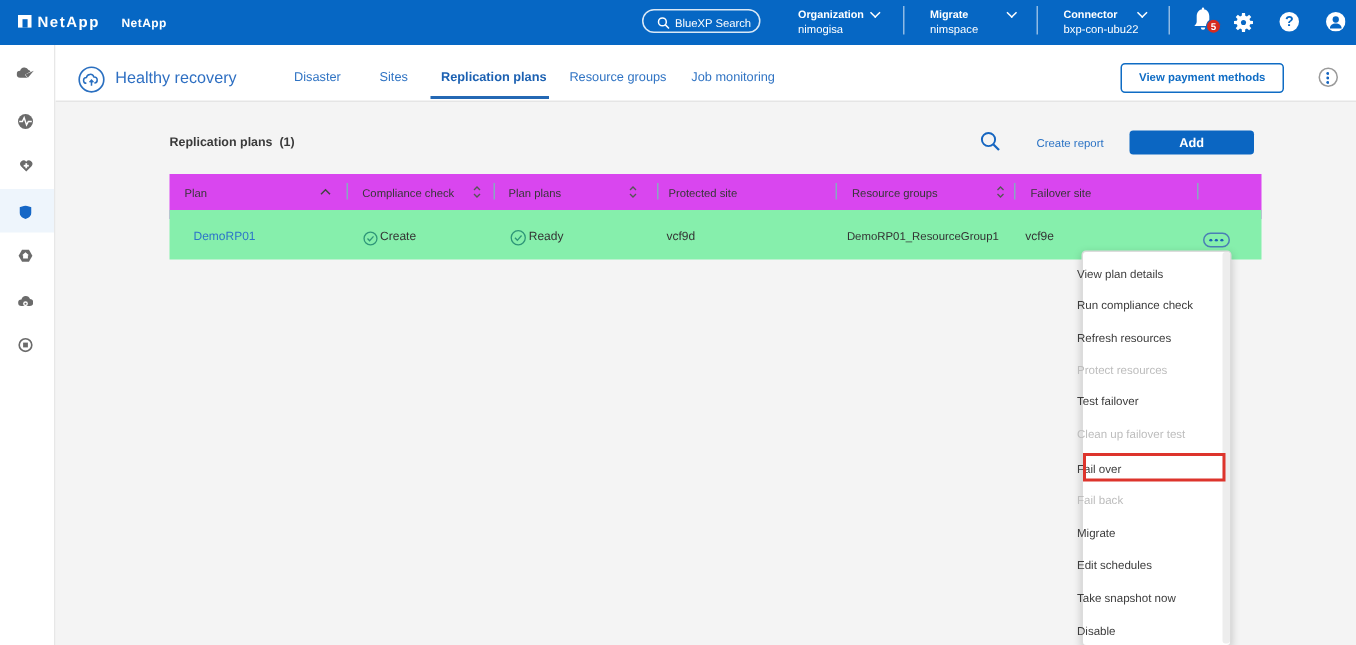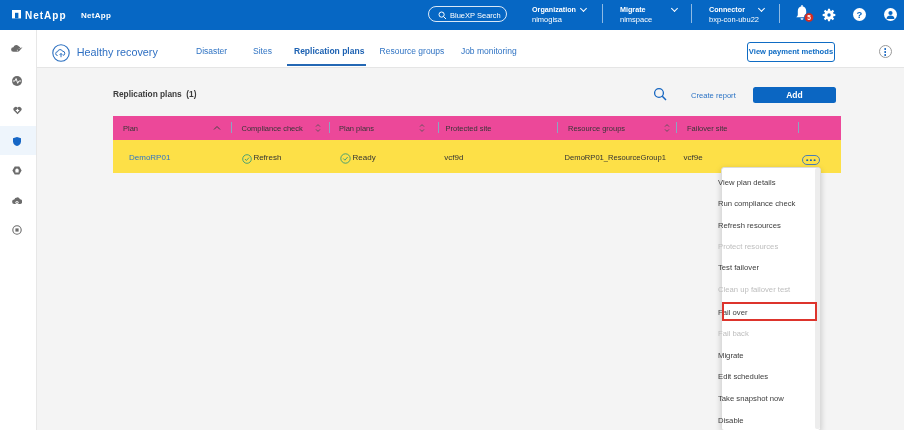--- a/index.html
+++ b/index.html
@@ -104,38 +104,38 @@
     <path d="M5.6 11.5 a1.9 1.9 0 0 1 0-3.8 a2.6 2.6 0 0 1 5-0.4 a2 2 0 0 1 0.3 4.1" fill="none" stroke="#2a6fc0" stroke-width="1"></path>
     <path d="M9 13.2 L9 9.6 M7.7 10.8 L9 9.4 L10.3 10.8" fill="none" stroke="#2a6fc0" stroke-width="1"></path>
   </svg>
   <div class="abs" style="left:39.8px;top:16.2px;font-size:10.8px;color:#2e6fc2;">Healthy recovery</div>
   <div class="tab" style="left:159px">Disaster</div>
   <div class="tab" style="left:216px">Sites</div>
   <div class="tab" style="left:257px;font-weight:bold;color:#1c61b2">Replication plans</div>
   <div class="tab" style="left:342.6px">Resource groups</div>
   <div class="tab" style="left:423.9px">Job monitoring</div>
   <div class="abs" style="left:249.6px;top:33.5px;width:79px;height:2.5px;background:#2468b4"></div>
-  <div class="abs" style="left:710px;top:11.5px;width:88px;height:20px;border:1px solid #0f6cc4;border-radius:3px;background:#fff;text-align:center;line-height:18.5px;font-size:7.6px;font-weight:bold;color:#0f6cc4;">View payment methods</div>
+  <div class="abs" style="left:710px;top:11.5px;width:109px;height:20px;border:1px solid #0f6cc4;border-radius:3px;background:#fff;text-align:center;line-height:18.5px;font-size:7.6px;font-weight:bold;color:#0f6cc4;">View payment methods</div>
   <div class="abs" style="left:841.5px;top:15px;width:13px;height:13px;border:1px solid #9a9a9a;border-radius:50%;"></div>
   <svg class="abs" style="left:847px;top:17.5px" width="2.4" height="8" viewBox="0 0 2.4 8">
     <circle cx="1.2" cy="1" r="1" fill="#1565c0"></circle>
     <circle cx="1.2" cy="4" r="1" fill="#1565c0"></circle>
     <circle cx="1.2" cy="7" r="1" fill="#1565c0"></circle>
   </svg>
 </div>
 
 <div class="abs" style="left:113px;top:89px;font-size:8.3px;font-weight:bold;color:#3a3a3a">Replication plans&nbsp; (1)</div>
 <svg class="abs" style="left:653px;top:87px" width="15" height="15" viewBox="0 0 15 15">
   <circle cx="6" cy="6" r="4.4" fill="none" stroke="#1565c0" stroke-width="1.3"></circle>
   <line x1="9.3" y1="9.3" x2="13" y2="13" stroke="#1565c0" stroke-width="1.5"></line>
 </svg>
 <div class="abs" style="left:691px;top:90.5px;font-size:7.6px;color:#2a72c4">Create report</div>
 <div class="abs" style="left:753px;top:86.6px;width:83px;height:16px;background:#0b66c2;border-radius:2.5px;text-align:center;line-height:16px;font-size:8.5px;font-weight:bold;color:#fff">Add</div>
 
-<div class="abs" style="left:113px;top:116px;width:728px;height:30px;background:#ec4899;">
+<div class="abs" style="left:113px;top:116px;width:728px;height:30px;background:#d946ef;">
   <div class="hlabel" style="left:10px">Plan</div>
   <svg class="abs" style="left:100px;top:9px" width="8" height="6" viewBox="0 0 8 6">
       <path d="M1 4.5 L4 1.5 L7 4.5" fill="none" stroke="#444" stroke-width="1"></path>
     </svg>
   <div class="hsep" style="left:118px"></div>
   <div class="hlabel" style="left:128.5px">Compliance check</div>
   <svg class="abs" style="left:201.5px;top:7px" width="6" height="10" viewBox="0 0 6 10">
       <path d="M1 3.6 L3 1.6 L5 3.6" fill="none" stroke="#555" stroke-width="0.9"></path>
       <path d="M1 6.4 L3 8.4 L5 6.4" fill="none" stroke="#555" stroke-width="0.9"></path>
     </svg>
@@ -150,27 +150,27 @@
   <div class="hsep" style="left:444.4px"></div>
   <div class="hlabel" style="left:455px">Resource groups</div>
   <svg class="abs" style="left:551px;top:7px" width="6" height="10" viewBox="0 0 6 10">
       <path d="M1 3.6 L3 1.6 L5 3.6" fill="none" stroke="#555" stroke-width="0.9"></path>
       <path d="M1 6.4 L3 8.4 L5 6.4" fill="none" stroke="#555" stroke-width="0.9"></path>
     </svg>
   <div class="hsep" style="left:563.3px"></div>
   <div class="hlabel" style="left:574px">Failover site</div>
   <div class="hsep" style="left:685.3px"></div>
 </div>
-<div class="abs" style="left:113px;top:140px;width:728px;height:33px;background:#fde047;">
+<div class="abs" style="left:113px;top:140px;width:728px;height:33px;background:#86efac;">
   <div class="abs" style="left:16px;top:13px;font-size:8px;color:#2e75c8">DemoRP01</div>
   <svg class="abs" style="left:128.5px;top:13.5px" width="10" height="10" viewBox="0 0 10 10">
     <circle cx="5" cy="5" r="4.3" fill="none" stroke="#2e9678" stroke-width="0.85"></circle>
     <path d="M3 5 L4.4 6.5 L7 3.6" fill="none" stroke="#2e9678" stroke-width="0.85"></path>
   </svg>
-  <div class="abs" style="left:140.4px;top:13px;font-size:8px;color:#333">Refresh</div>
+  <div class="abs" style="left:140.4px;top:13px;font-size:8px;color:#333">Create</div>
   <svg class="abs" style="left:226.5px;top:13px" width="11" height="11" viewBox="0 0 11 11">
     <circle cx="5.5" cy="5.5" r="4.7" fill="none" stroke="#2e9678" stroke-width="0.85"></circle>
     <path d="M3.3 5.5 L4.9 7.2 L7.7 4" fill="none" stroke="#2e9678" stroke-width="0.85"></path>
   </svg>
   <div class="abs" style="left:239.5px;top:13px;font-size:8px;color:#333">Ready</div>
   <div class="abs" style="left:331.3px;top:13px;font-size:8px;color:#333">vcf9d</div>
   <div class="abs" style="left:451.6px;top:13.2px;font-size:7.6px;color:#333">DemoRP01_ResourceGroup1</div>
   <div class="abs" style="left:570.5px;top:13px;font-size:8px;color:#333">vcf9e</div>
   <div class="abs" style="left:689px;top:15px;width:18px;height:9.5px;border:1px solid #4a7fb5;border-radius:5px;">
     <svg class="abs" style="left:3.2px;top:2.7px" width="10" height="2.4" viewBox="0 0 10 2.4">

